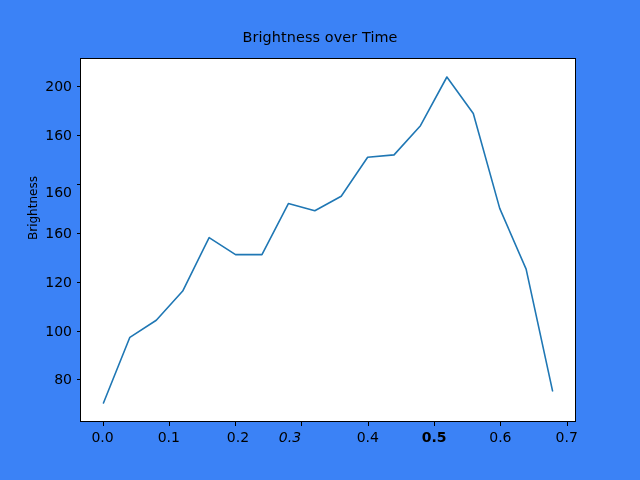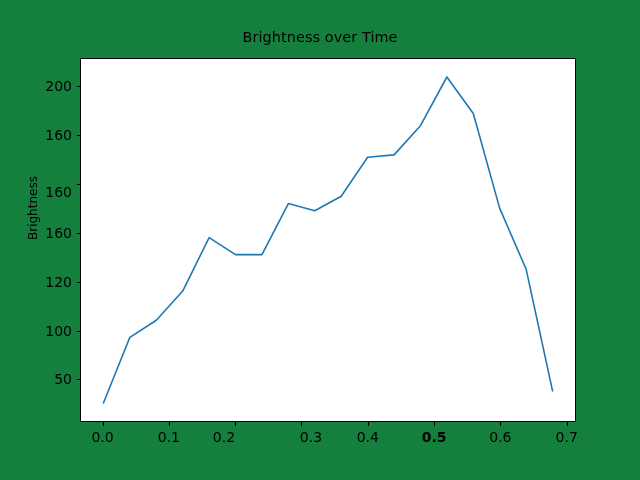--- a/index.html
+++ b/index.html
@@ -10,21 +10,21 @@
   body {
     width: 640px;
     height: 480px;
     font-family: "DejaVu Sans", sans-serif;
     overflow: hidden;
   }
   #figure {
     position: relative;
     width: 640px;
     height: 480px;
-    background: #15803d;
+    background: #3b82f6;
   }
   #chart-title {
     position: absolute;
     left: 0;
     top: 28px;
     width: 640px;
     text-align: center;
     font-size: 14.4px;
     color: #000000;
     line-height: 18px;
@@ -101,33 +101,33 @@
 </head>
 <body>
 
 <div id="figure">
 
   <div id="chart-title">Brightness over Time</div>
 
   <div id="ylabel">Brightness</div>
 
   <div id="ytick-labels">
-      <div class="tick-label ytick-label" style="left: 28px; width: 44px; top: 379.435px;">50</div>
+      <div class="tick-label ytick-label" style="left: 28px; width: 44px; top: 379.435px;">80</div>
       <div class="tick-label ytick-label" style="left: 28px; width: 44px; top: 330.511px;">100</div>
       <div class="tick-label ytick-label" style="left: 28px; width: 44px; top: 281.586px;">120</div>
       <div class="tick-label ytick-label" style="left: 28px; width: 44px; top: 232.661px;">160</div>
       <div class="tick-label ytick-label" style="left: 28px; width: 44px; top: 183.737px; margin-top: 8px;">160</div>
       <div class="tick-label ytick-label" style="left: 28px; width: 44px; top: 134.812px;">160</div>
       <div class="tick-label ytick-label" style="left: 28px; width: 44px; top: 85.8871px;">200</div>
     </div>
   <div id="xtick-labels">
       <div class="tick-label xtick-label" style="left: 102.545px; top: 429px;">0.0</div>
       <div class="tick-label xtick-label" style="left: 168.856px; top: 429px;">0.1</div>
-      <div class="tick-label xtick-label" style="left: 224px; top: 429px;">0.2</div>
-      <div class="tick-label xtick-label" style="left: 311px; top: 429px;">0.3</div>
+      <div class="tick-label xtick-label" style="left: 238px; top: 429px;">0.2</div>
+      <div class="tick-label xtick-label" style="left: 290px; top: 429px; font-style: italic;">0.3</div>
       <div class="tick-label xtick-label" style="left: 367.786px; top: 429px;">0.4</div>
       <div class="tick-label xtick-label" style="left: 434.096px; top: 429px; font-weight: bold;">0.5</div>
       <div class="tick-label xtick-label" style="left: 500.406px; top: 429px;">0.6</div>
       <div class="tick-label xtick-label" style="left: 566.717px; top: 429px;">0.7</div>
     </div>
   <div id="tick-marks">
       <div class="tick-mark ytick-mark" style="top: 379.435px;"></div>
       <div class="tick-mark ytick-mark" style="top: 330.511px;"></div>
       <div class="tick-mark ytick-mark" style="top: 281.586px;"></div>
       <div class="tick-mark ytick-mark" style="top: 232.661px;"></div>

